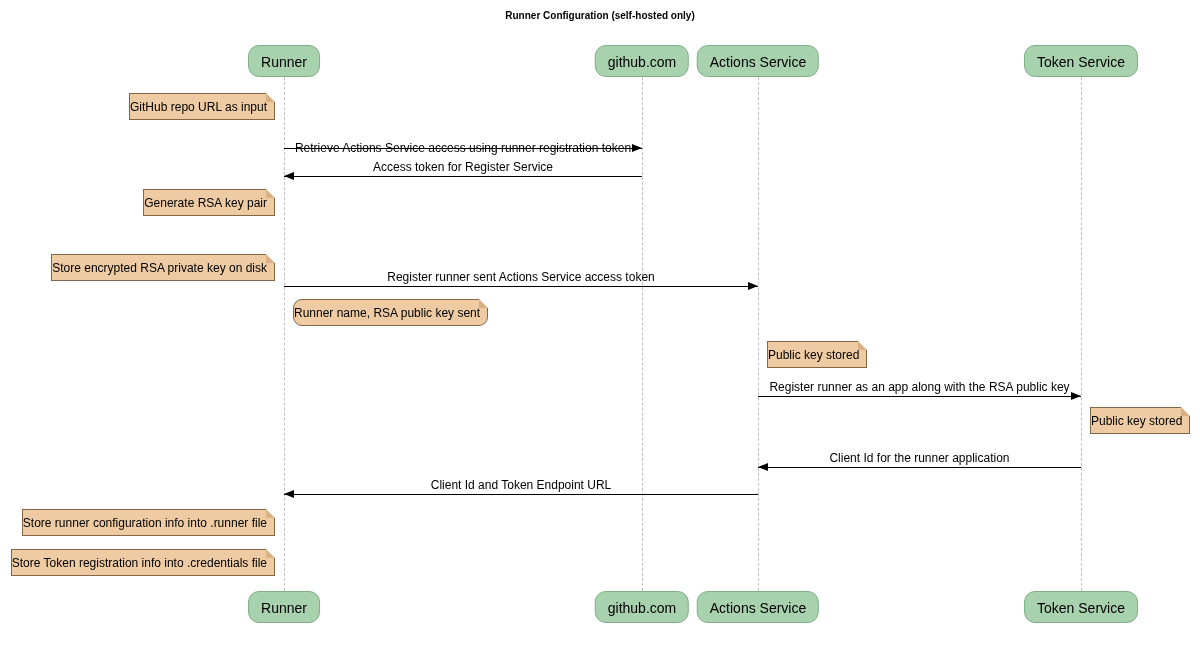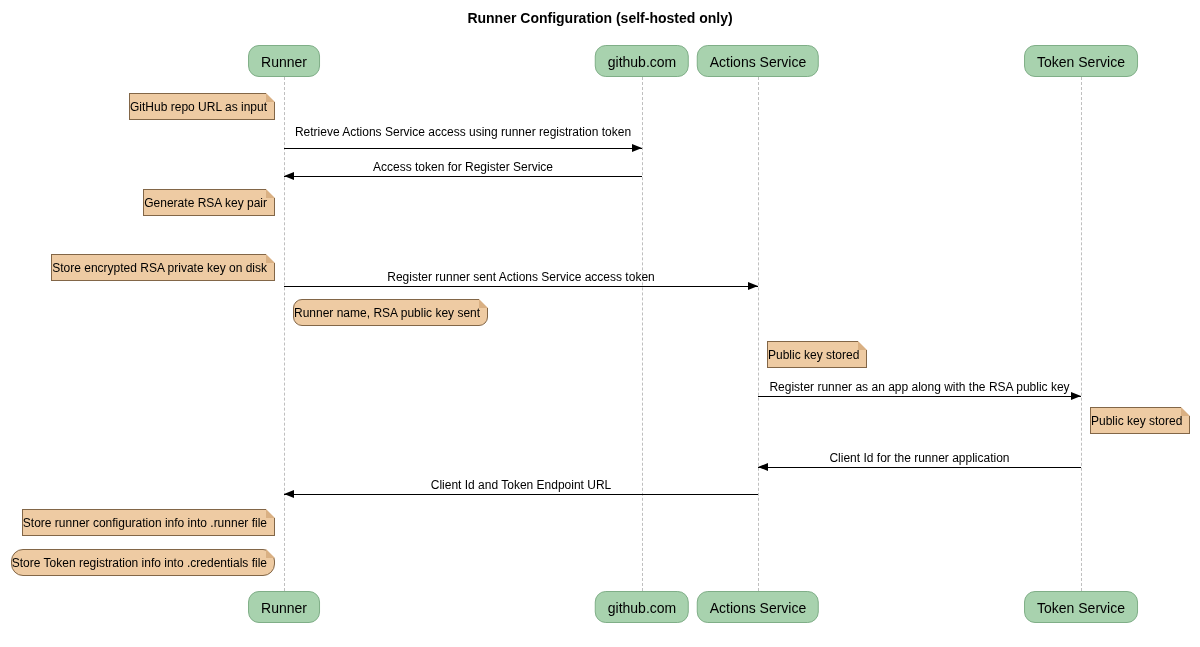--- a/index.html
+++ b/index.html
@@ -2,21 +2,21 @@
 <html><head>
 <meta charset="utf-8">
 <style>
   html,body{margin:0;padding:0;background:#fff;}
   #stage{
     position:relative;width:1200px;height:647px;background:var(--background,#fff);
     font-family:"Liberation Sans",sans-serif;color:var(--text,#000);overflow:hidden;
   }
   .title{
     position:absolute;left:0;top:10px;width:1200px;text-align:center;
-    font-size:14px;font-weight:bold;
+    font-size:10px;font-weight:bold;
   }
   .lifeline{
     position:absolute;width:0;border-left:1px dashed var(--lifeline,#bfbfbf);
   }
   .participant{
     position:absolute;transform:translateX(-50%);
     height:32px;line-height:32px;padding:0 12px;border-radius:11px;
     background:var(--participant-fill,#a8d2ae);border:1px solid var(--participant-border,#7fae87);
     font-size:14px;white-space:nowrap;box-sizing:border-box;
   }
@@ -52,21 +52,21 @@
       <div class="participant" style="left: 642px; top: 45px;">github.com</div>
       <div class="participant" style="left: 642px; top: 591px;">github.com</div>
       <div class="lifeline" style="left: 758px; top: 77px; height: 514px;"></div>
       <div class="participant" style="left: 758px; top: 45px;">Actions Service</div>
       <div class="participant" style="left: 758px; top: 591px;">Actions Service</div>
       <div class="lifeline" style="left: 1081px; top: 77px; height: 514px;"></div>
       <div class="participant" style="left: 1081px; top: 45px;">Token Service</div>
       <div class="participant" style="left: 1081px; top: 591px;">Token Service</div>
       <div class="note" style="top: 93px; right: 925px;">GitHub repo URL as input<span class="fold"></span></div>
       <div class="msg-line" style="left: 284px; top: 148px; width: 358px;"></div>
-      <div class="msg-label" style="left: 284px; width: 358px; top: 125px;">Retrieve Actions Service access using runner registration token</div>
+      <div class="msg-label" style="left: 284px; width: 358px; top: 141px;">Retrieve Actions Service access using runner registration token</div>
       <div class="arrowhead" style="top: 144px; left: 632px; border-width: 4px 0px 4px 10px; border-color: transparent transparent transparent rgb(0, 0, 0);"></div>
       <div class="msg-line" style="left: 284px; top: 176px; width: 358px;"></div>
       <div class="msg-label" style="left: 284px; width: 358px; top: 160px;">Access token for Register Service</div>
       <div class="arrowhead" style="top: 172px; left: 284px; border-width: 4px 10px 4px 0px; border-color: transparent rgb(0, 0, 0) transparent transparent;"></div>
       <div class="note" style="top: 189px; right: 925px;">Generate RSA key pair<span class="fold"></span></div>
       <div class="note" style="top: 230px; right: 925px; margin-top: 24px;">Store encrypted RSA private key on disk<span class="fold"></span></div>
       <div class="msg-line" style="left: 284px; top: 286px; width: 474px;"></div>
       <div class="msg-label" style="left: 284px; width: 474px; top: 270px;">Register runner sent Actions Service access token</div>
       <div class="arrowhead" style="top: 282px; left: 748px; border-width: 4px 0px 4px 10px; border-color: transparent transparent transparent rgb(0, 0, 0);"></div>
       <div class="note" style="top: 299px; left: 293px; border-radius: 9px;">Runner name, RSA public key sent<span class="fold"></span></div>
@@ -75,15 +75,15 @@
       <div class="msg-label" style="left: 758px; width: 323px; top: 380px;">Register runner as an app along with the RSA public key</div>
       <div class="arrowhead" style="top: 392px; left: 1071px; border-width: 4px 0px 4px 10px; border-color: transparent transparent transparent rgb(0, 0, 0);"></div>
       <div class="note" style="top: 407px; left: 1090px;">Public key stored<span class="fold"></span></div>
       <div class="msg-line" style="left: 758px; top: 467px; width: 323px;"></div>
       <div class="msg-label" style="left: 758px; width: 323px; top: 451px;">Client Id for the runner application</div>
       <div class="arrowhead" style="top: 463px; left: 758px; border-width: 4px 10px 4px 0px; border-color: transparent rgb(0, 0, 0) transparent transparent;"></div>
       <div class="msg-line" style="left: 284px; top: 494px; width: 474px;"></div>
       <div class="msg-label" style="left: 284px; width: 474px; top: 478px;">Client Id and Token Endpoint URL</div>
       <div class="arrowhead" style="top: 490px; left: 284px; border-width: 4px 10px 4px 0px; border-color: transparent rgb(0, 0, 0) transparent transparent;"></div>
       <div class="note" style="top: 509px; right: 925px;">Store runner configuration info into .runner file<span class="fold"></span></div>
-      <div class="note" style="top: 549px; right: 925px; border-radius: 12px;">Store Token registration info into .credentials file<span class="fold"></span></div>
+      <div class="note" style="top: 549px; right: 925px;">Store Token registration info into .credentials file<span class="fold"></span></div>
     </div>
 </div>
 
 </body></html>

